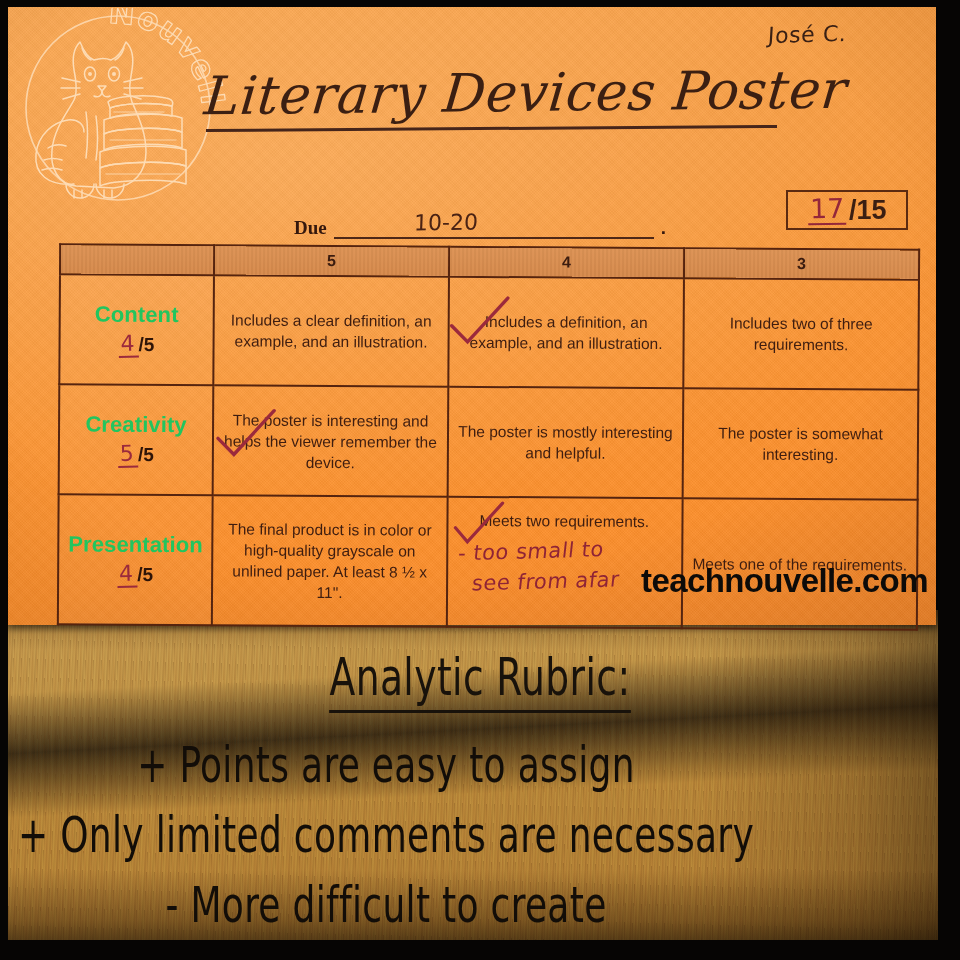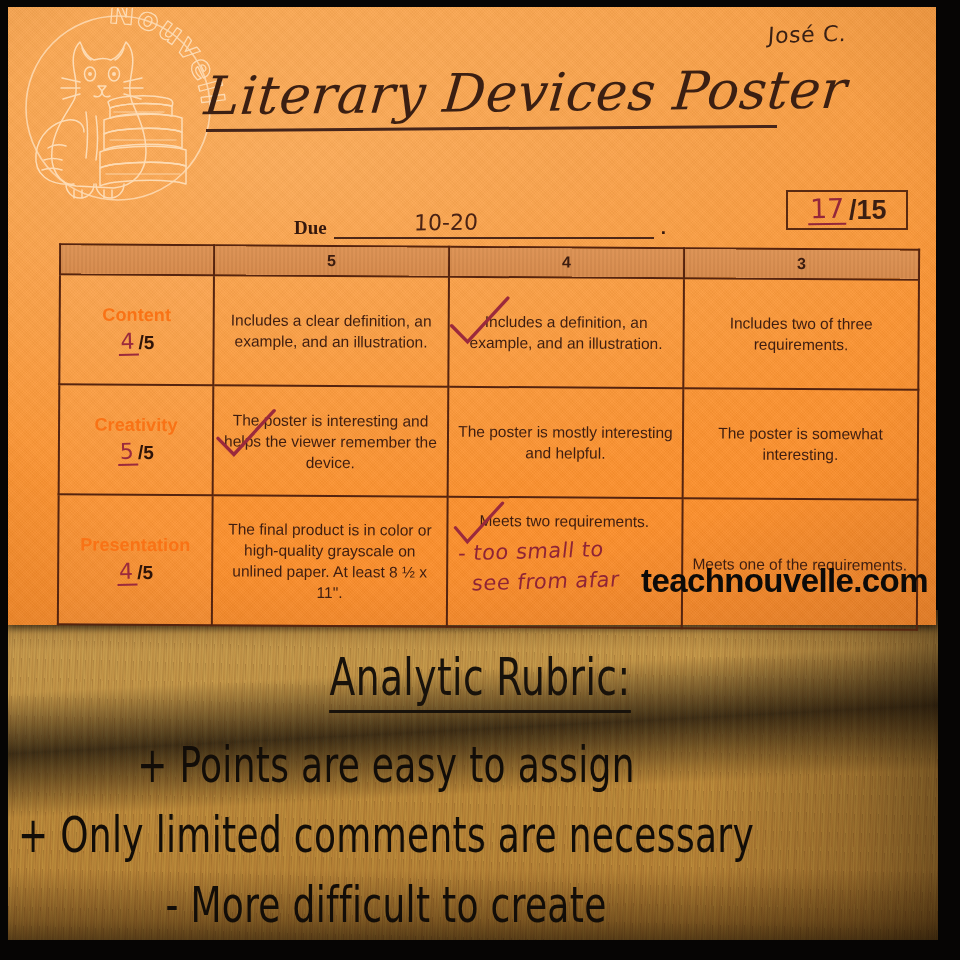--- a/index.html
+++ b/index.html
@@ -253,23 +253,23 @@
     padding: 3px 0;
   }
   .col-crit { width: 152px; }
   .col-lvl  { width: 233px; }
 
   .crit-cell {
     background: rgba(255,255,255,0.03);
   }
   .crit-name {
     font-weight: bold;
-    font-size: 18px;
+    font-size: 22px;
     letter-spacing: 0.1px;
-    color: #f97316;
+    color: #22c55e;
   }
   .crit-score {
     margin-top: 3px;
     font-size: 19px;
     font-weight: bold;
     color: #2f1408;
   }
   .crit-score .hand {
     font-family: "DejaVu Sans", sans-serif;
     font-weight: 400;

